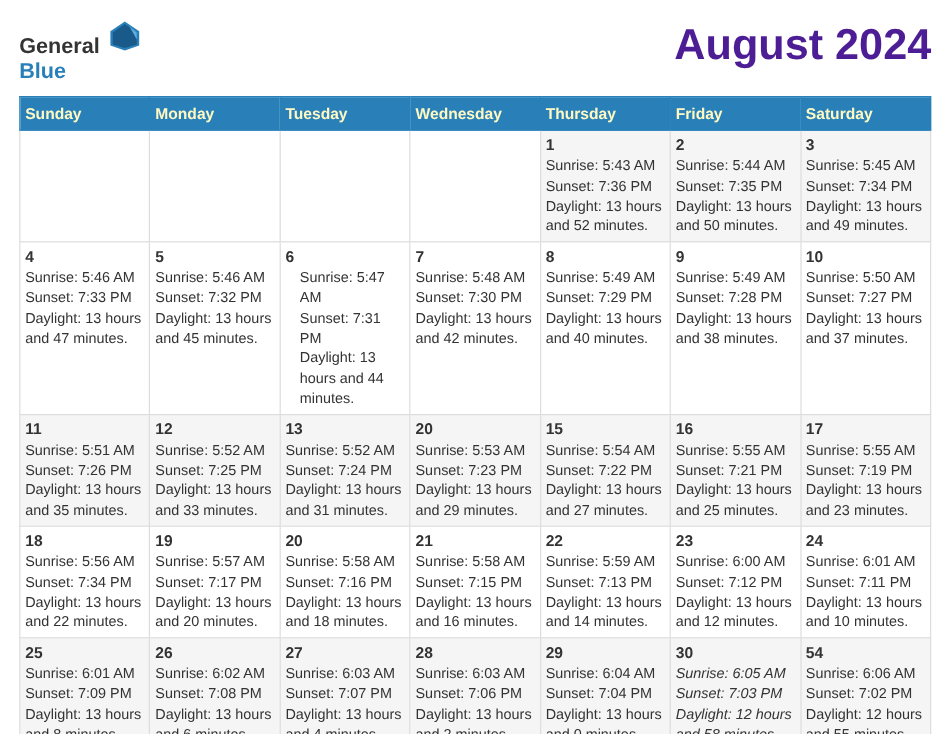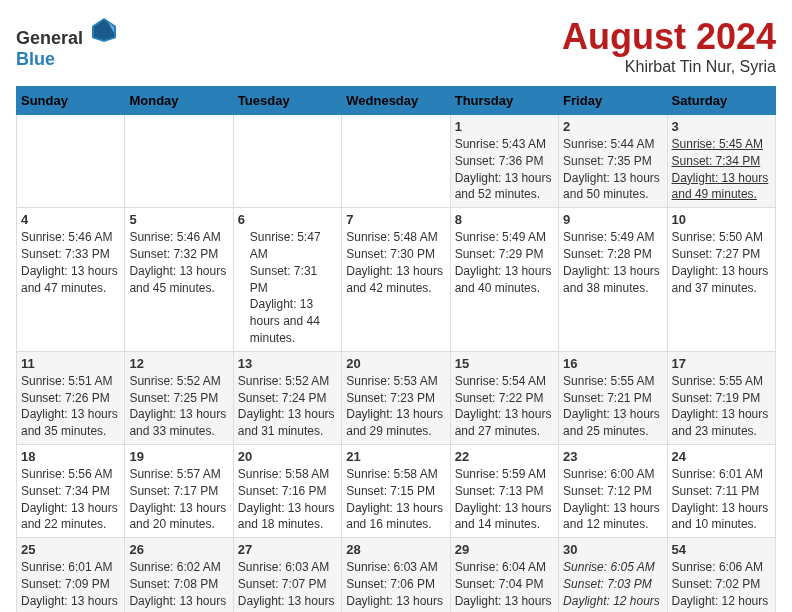--- a/index.html
+++ b/index.html
@@ -34,33 +34,33 @@
       width: 28px;
       height: 28px;
       margin-left: 2px;
     }
     .title-area {
       text-align: right;
     }
     .calendar-title {
       font-size: 36px;
       font-weight: bold;
-      color: #b91c1c;
+      color: #4c1d95;
     }
     .calendar-subtitle {
       font-size: 16px;
       color: #333;
     }
     table {
       width: 100%;
       border-collapse: collapse;
     }
     thead tr {
       background-color: #2980b9;
-      color: #000000;
+      color: #fef9c3;
     }
     thead th {
       padding: 6px 4px;
       font-size: 13px;
       font-weight: bold;
       text-align: left;
       border: 1px solid #2980b9;
     }
     tbody tr {
       background-color: #fff;
@@ -103,21 +103,20 @@
         <polygon points="14,2 26,10 26,22 14,26 2,22 2,10" fill="#2980b9"></polygon>
         <polygon points="14,4 24,11 24,21 14,24 4,21 4,11" fill="#1a5a8a"></polygon>
         <polygon points="18,6 24,11 24,17" fill="#5dade2"></polygon>
       </svg>
       <br>
       <span class="logo-text-blue">Blue</span>
     </div>
   </div>
   <div class="title-area">
     <div class="calendar-title">August 2024</div>
-    <div class="calendar-subtitle">Khirbat Tin Nur, Syria</div>
   </div>
 </div>
 
 <table>
   <thead>
     <tr>
     <th>Sunday</th>
         <th>Monday</th>
         <th>Tuesday</th>
         <th>Wednesday</th>
@@ -139,21 +138,21 @@
 Daylight: 13 hours and 52 minutes.</div>
         </td>
         <td>
           <span class="day-number">2</span>
           <div class="day-info" style="white-space: pre-line;">Sunrise: 5:44 AM
 Sunset: 7:35 PM
 Daylight: 13 hours and 50 minutes.</div>
         </td>
         <td>
           <span class="day-number">3</span>
-          <div class="day-info" style="white-space: pre-line; text-decoration: underline;">Sunrise: 5:45 AM
+          <div class="day-info" style="white-space: pre-line;">Sunrise: 5:45 AM
 Sunset: 7:34 PM
 Daylight: 13 hours and 49 minutes.</div>
         </td>
       </tr>
       <tr>
         <td>
           <span class="day-number">4</span>
           <div class="day-info" style="white-space: pre-line;">Sunrise: 5:46 AM
 Sunset: 7:33 PM
 Daylight: 13 hours and 47 minutes.</div>

